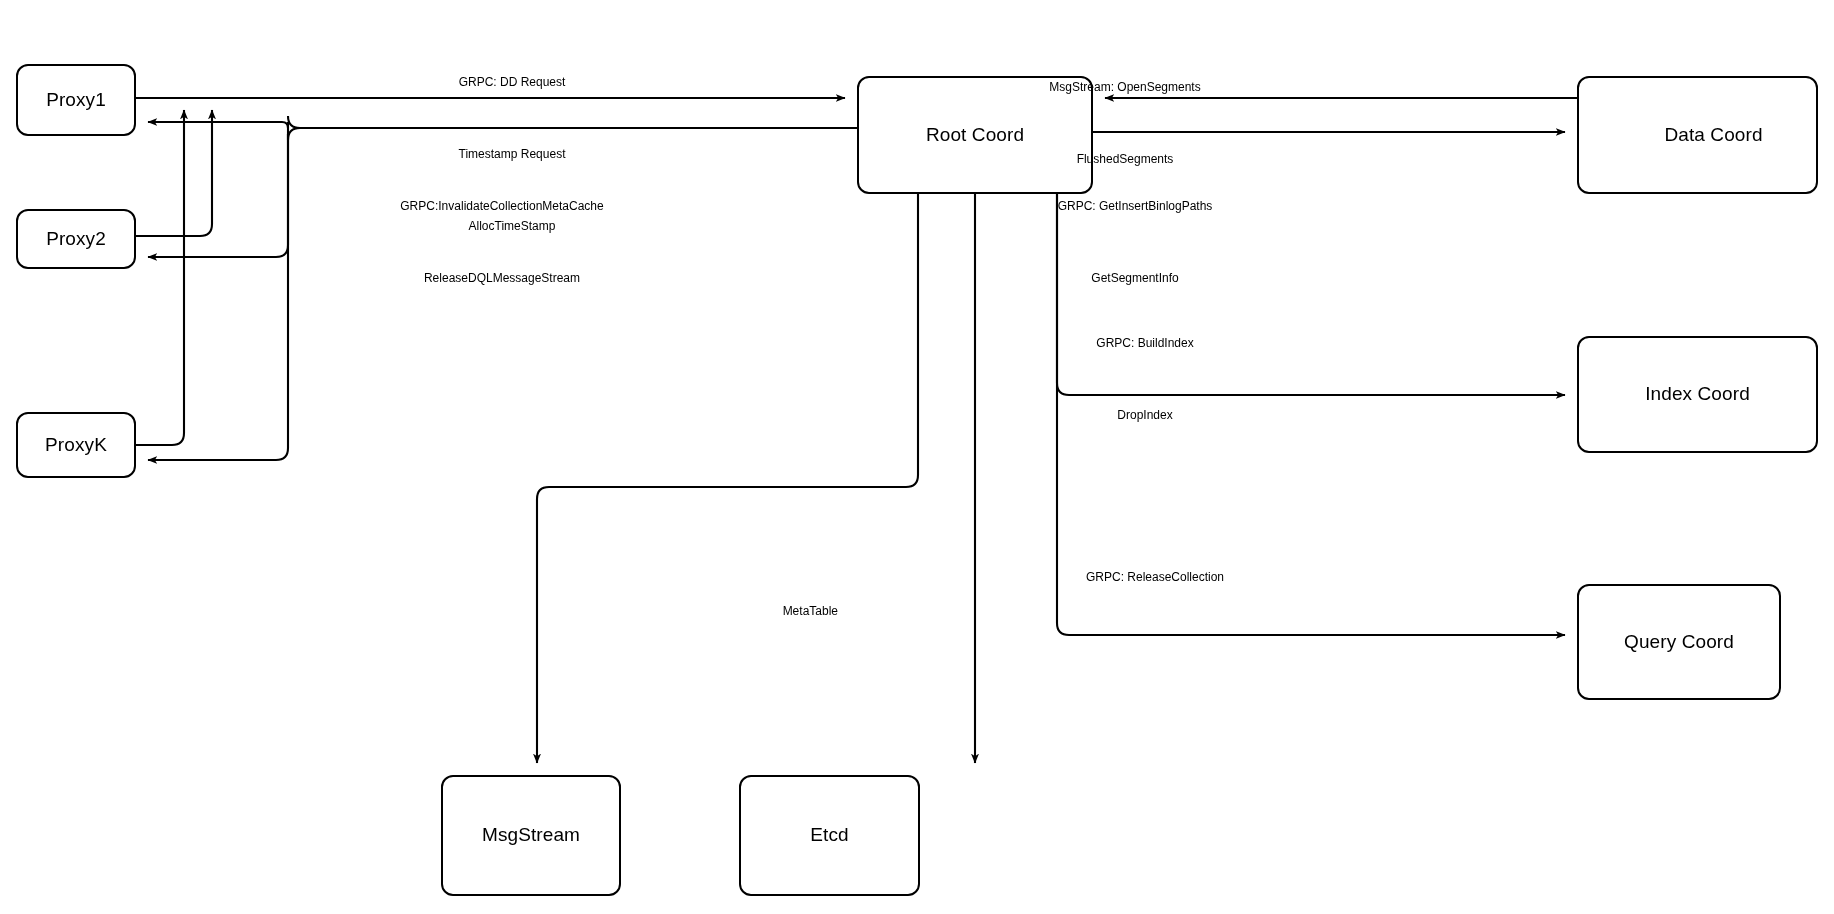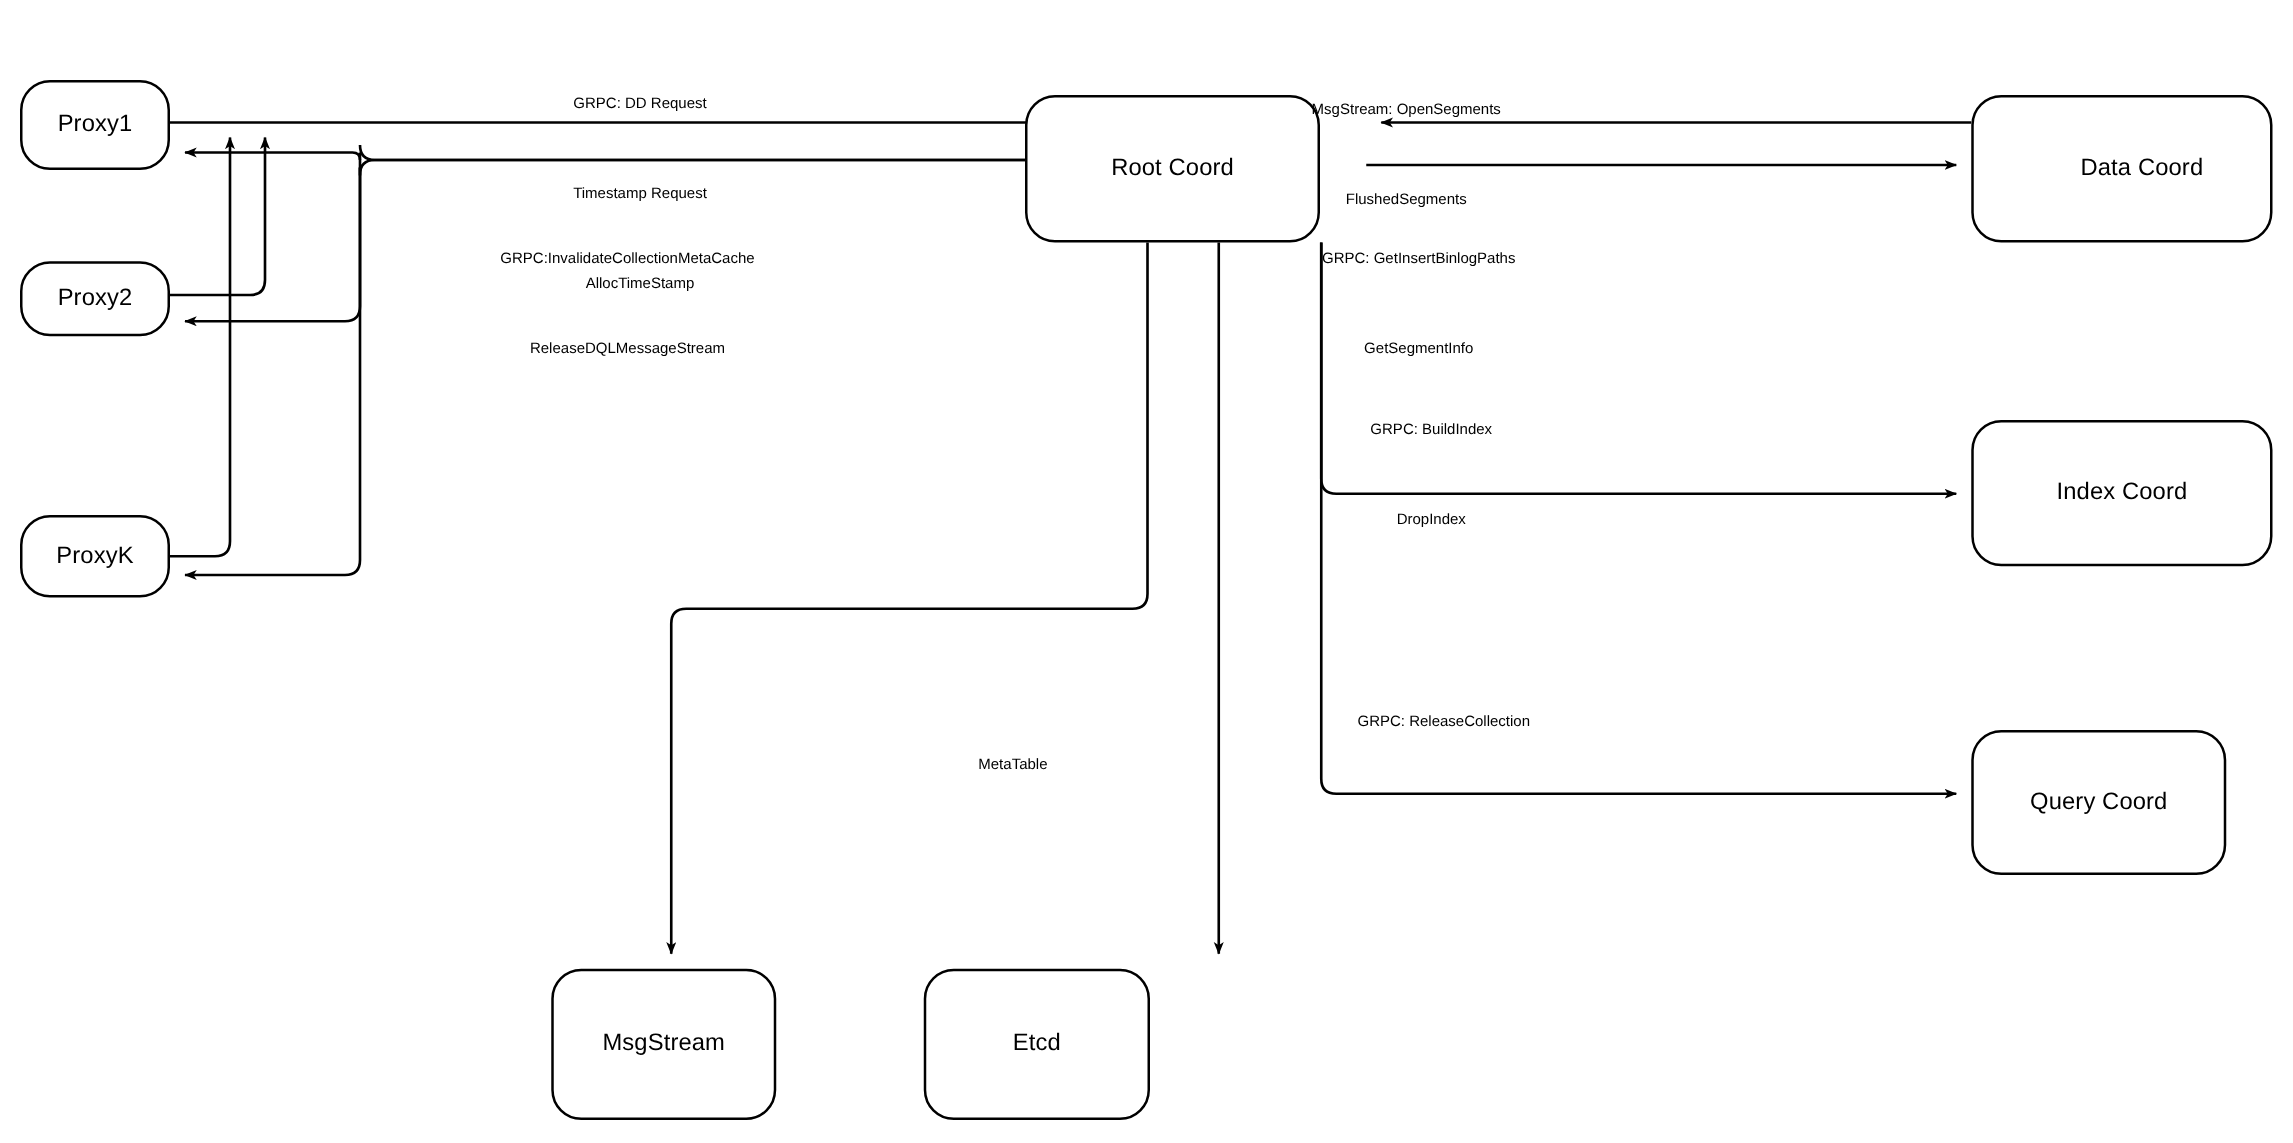--- a/index.html
+++ b/index.html
@@ -21,21 +21,21 @@
     position: absolute;
     left: 0;
     top: 0;
     width: 1834px;
     height: 914px;
   }
   .node {
     position: absolute;
     box-sizing: border-box;
     border: 2px solid #000000;
-    border-radius: 24px;
+    border-radius: 12px;
     background: #ffffff;
     display: flex;
     align-items: center;
     justify-content: center;
     color: #000000;
     font-size: 19px;
     line-height: 1.2;
     letter-spacing: 0.1px;
     z-index: 2;
   }
@@ -97,21 +97,21 @@
   </div>
 
   <div class="node" style="left:16px; top:209px; width:120px; height:60px;">
     <span>Proxy2</span>
   </div>
 
   <div class="node" style="left:16px; top:412px; width:120px; height:66px;">
     <span>ProxyK</span>
   </div>
 
-  <div class="node" style="left:820px; top:76px; width:236px; height:118px;">
+  <div class="node" style="left:857px; top:76px; width:236px; height:118px;">
     <span>Root Coord</span>
   </div>
 
   <div class="node" style="left:1577px; top:76px; width:241px; height:118px;padding-left:32px;">
     <span>Data Coord</span>
   </div>
 
   <div class="node" style="left:1577px; top:336px; width:241px; height:117px;">
     <span>Index Coord</span>
   </div>

